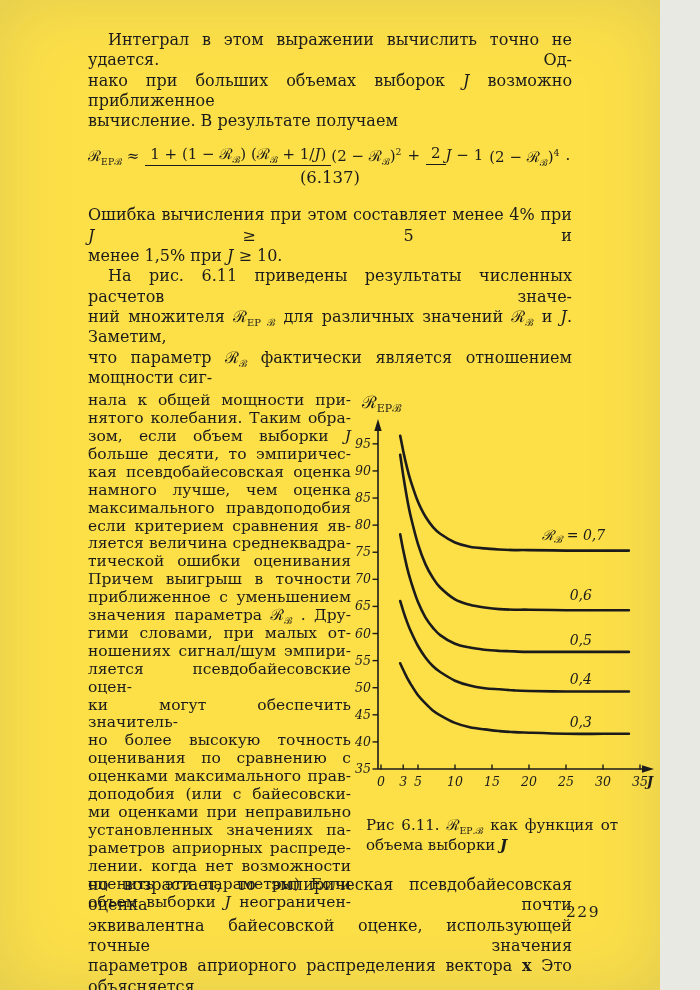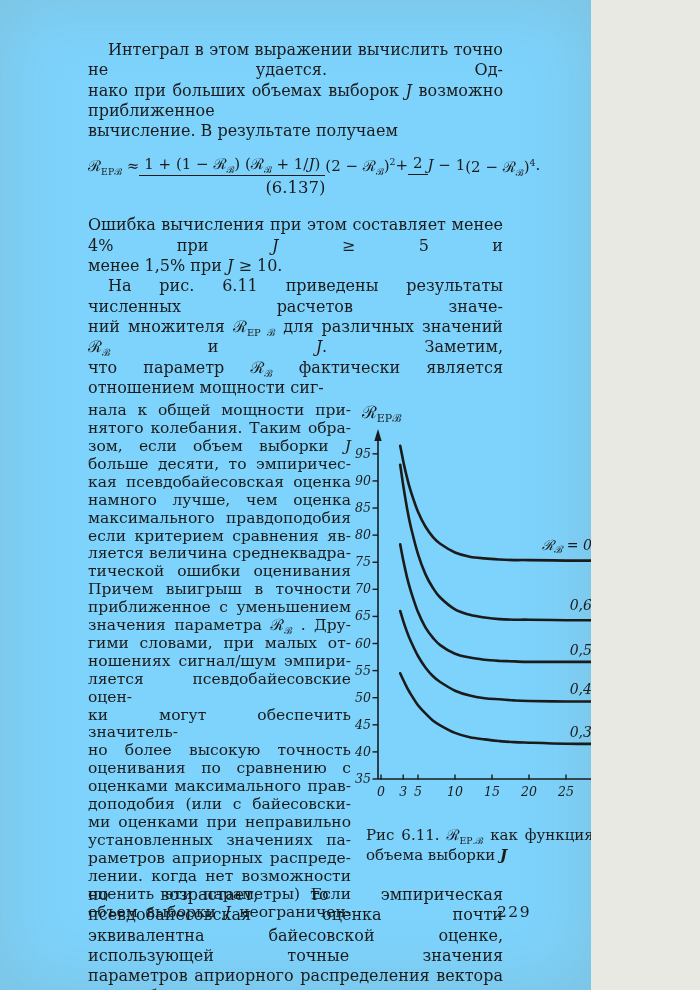--- a/index.html
+++ b/index.html
@@ -1,26 +1,26 @@
 <!DOCTYPE html>
 <html><head>
 <meta charset="utf-8">
 <style>
   html,body{margin:0;padding:0;background:#e9e9e4;}
-  .page{position:relative;width:591px;height:990px;box-sizing:border-box;
-    padding:40px 88px 0 88px;background:#7dd3fc;overflow:hidden;
+  .page{position:relative;width:660px;height:990px;box-sizing:border-box;
+    padding:30px 88px 0 88px;background:#fde047;overflow:hidden;
     box-shadow:inset 0 0 70px rgba(128,128,115,0.22);
     font-family:"DejaVu Serif","Liberation Serif",serif;color:#1b1b1b;}
   .para{font-size:16px;line-height:20.3px;}
   .tline{text-align:justify;text-align-last:justify;}
   .para .tline:last-child{text-align-last:auto;}
   .indent .tline:first-child{text-indent:20px;}
   sub,sup{font-size:0.62em;line-height:0;}
   .i{font-style:italic;} .b{font-weight:bold;} .bi{font-style:italic;font-weight:bold;}
-  .formula-row{display:flex;align-items:center;margin-top:12px;
+  .formula-row{display:flex;align-items:center;gap:6px;margin-top:12px;
     font-size:15px;white-space:nowrap;}
   .fx{white-space:nowrap;}
   .frac{display:inline-flex;flex-direction:row;text-align:center;}
   .frac .num{border-bottom:1.5px solid #1b1b1b;padding:0 5px 2px 5px;}
   .frac .den{padding-top:2px;}
   .eq-number{text-align:center;font-size:16.5px;margin-top:2px;margin-bottom:8px;}
   .p2{margin-top:18px;}
   .twocol{position:relative;margin-top:4px;height:483px;}
   .leftcol{width:263px;font-size:15.5px;line-height:17.9px;}
   .leftcol .tline:last-child{text-align-last:justify;}

